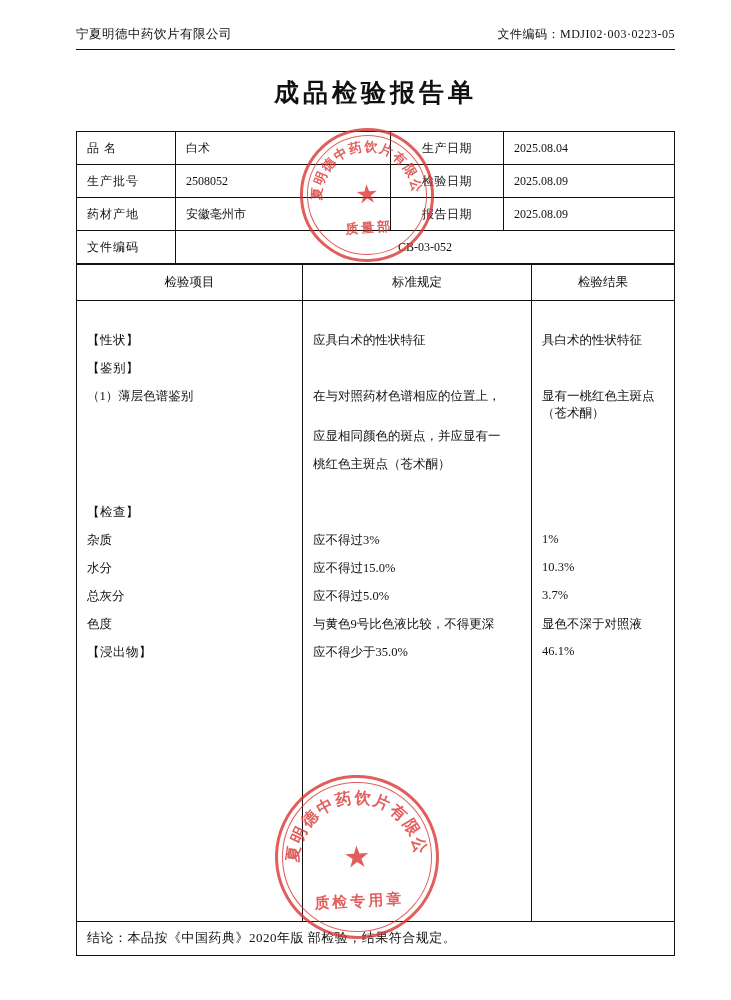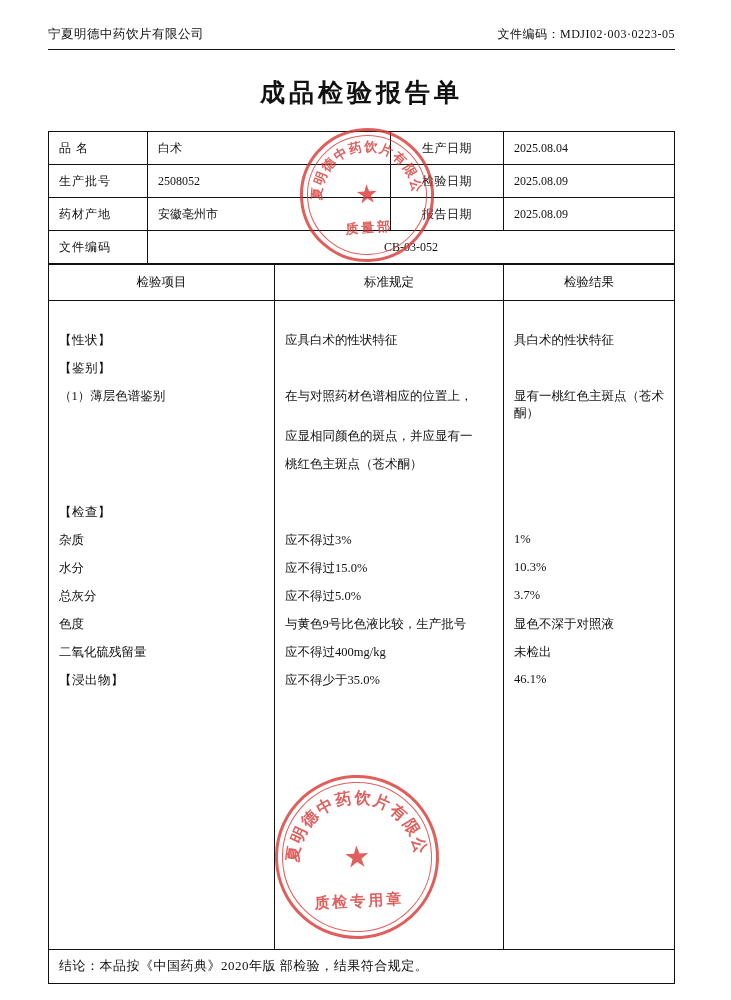--- a/index.html
+++ b/index.html
@@ -13,21 +13,21 @@
     font-family: "Liberation Serif", "DejaVu Serif", serif;
     color: #111111;
     position: relative;
     overflow: hidden;
   }
   .page {
     position: relative;
     width: 731px;
     height: 812px;
     box-sizing: border-box;
-    padding: 26px 56px 0 48px;
+    padding: 26px 56px 0 76px;
   }
   
   .head-row {
     display: flex;
     justify-content: space-between;
     align-items: baseline;
     font-size: 12.5px;
     letter-spacing: 0.5px;
   }
   .head-left { white-space: nowrap; }
@@ -279,27 +279,22 @@
       <td>应不得过15.0%</td>
       <td>10.3%</td>
     </tr>
     <tr class="rowline">
       <td>总灰分</td>
       <td>应不得过5.0%</td>
       <td>3.7%</td>
     </tr>
     <tr class="rowline">
       <td>色度</td>
-      <td>与黄色9号比色液比较，生产批号</td>
+      <td>与黄色9号比色液比较，不得更深</td>
       <td>显色不深于对照液</td>
-    </tr>
-    <tr class="rowline">
-      <td>二氧化硫残留量</td>
-      <td>应不得过400mg/kg</td>
-      <td>未检出</td>
     </tr>
     <tr class="rowline">
       <td class="bracket">【浸出物】</td>
       <td>应不得少于35.0%</td>
       <td>46.1%</td>
     </tr>
 
     <tr class="tall-fill">
       <td></td>
           <td></td>

